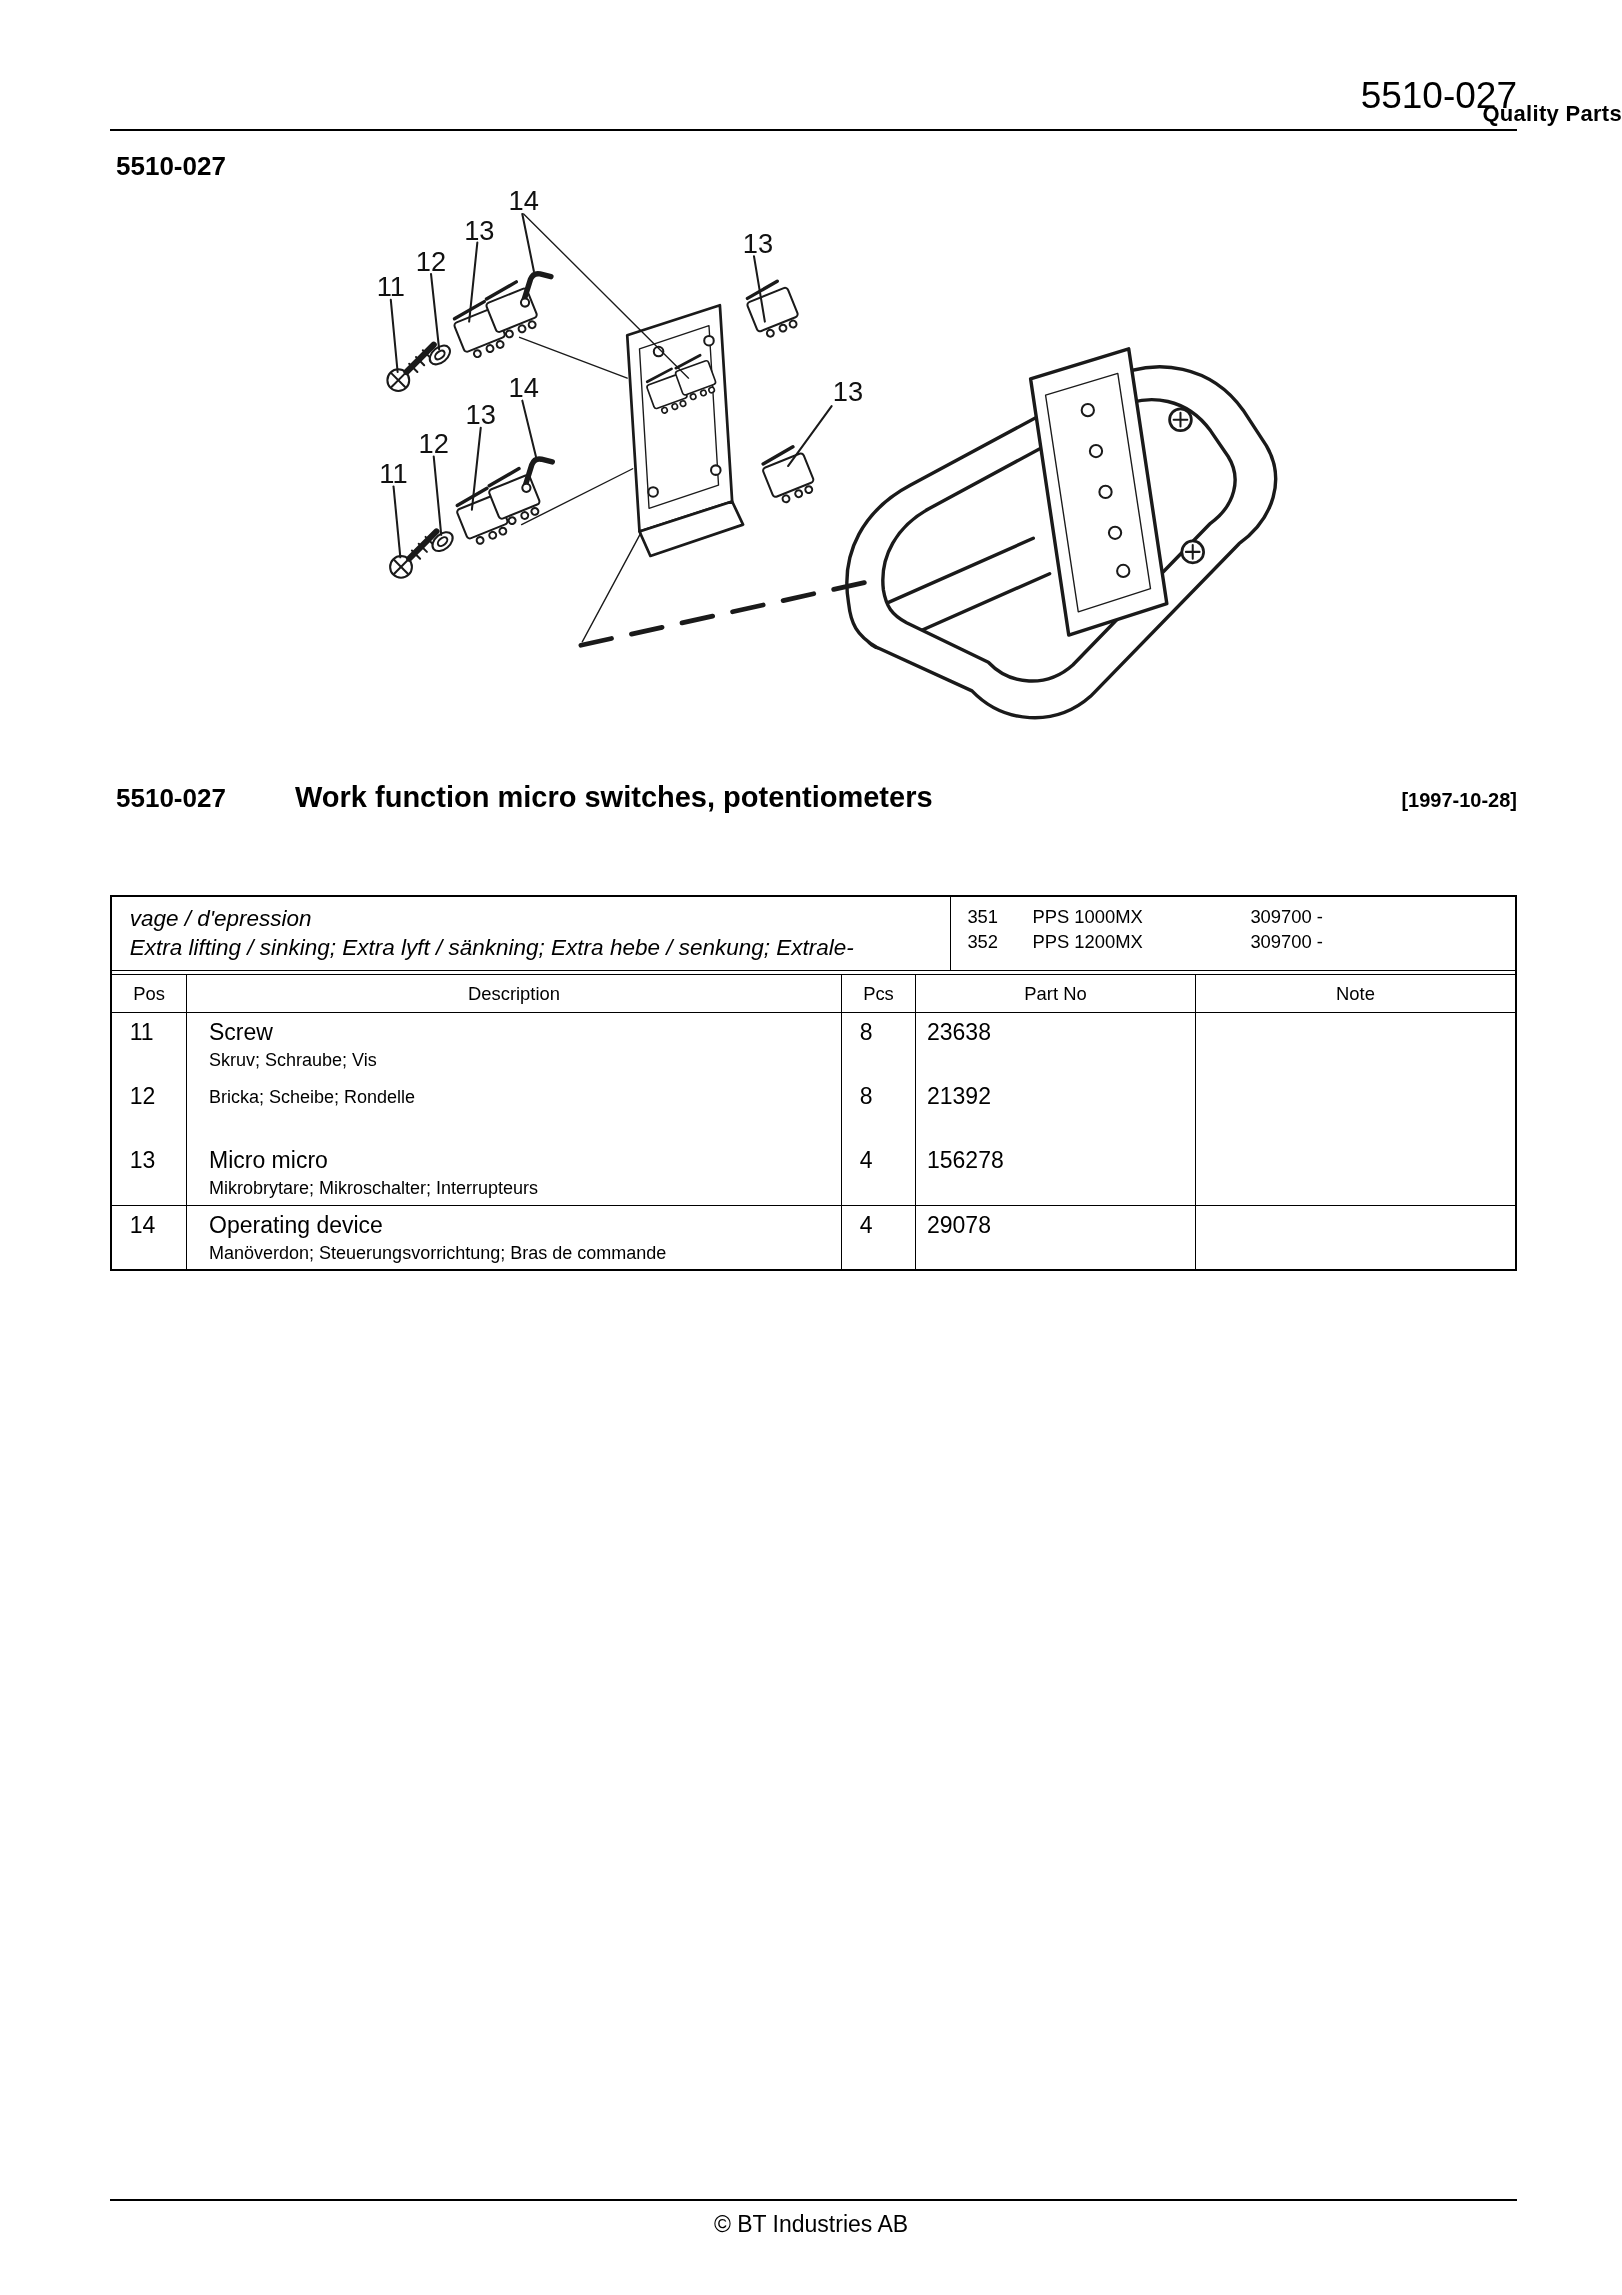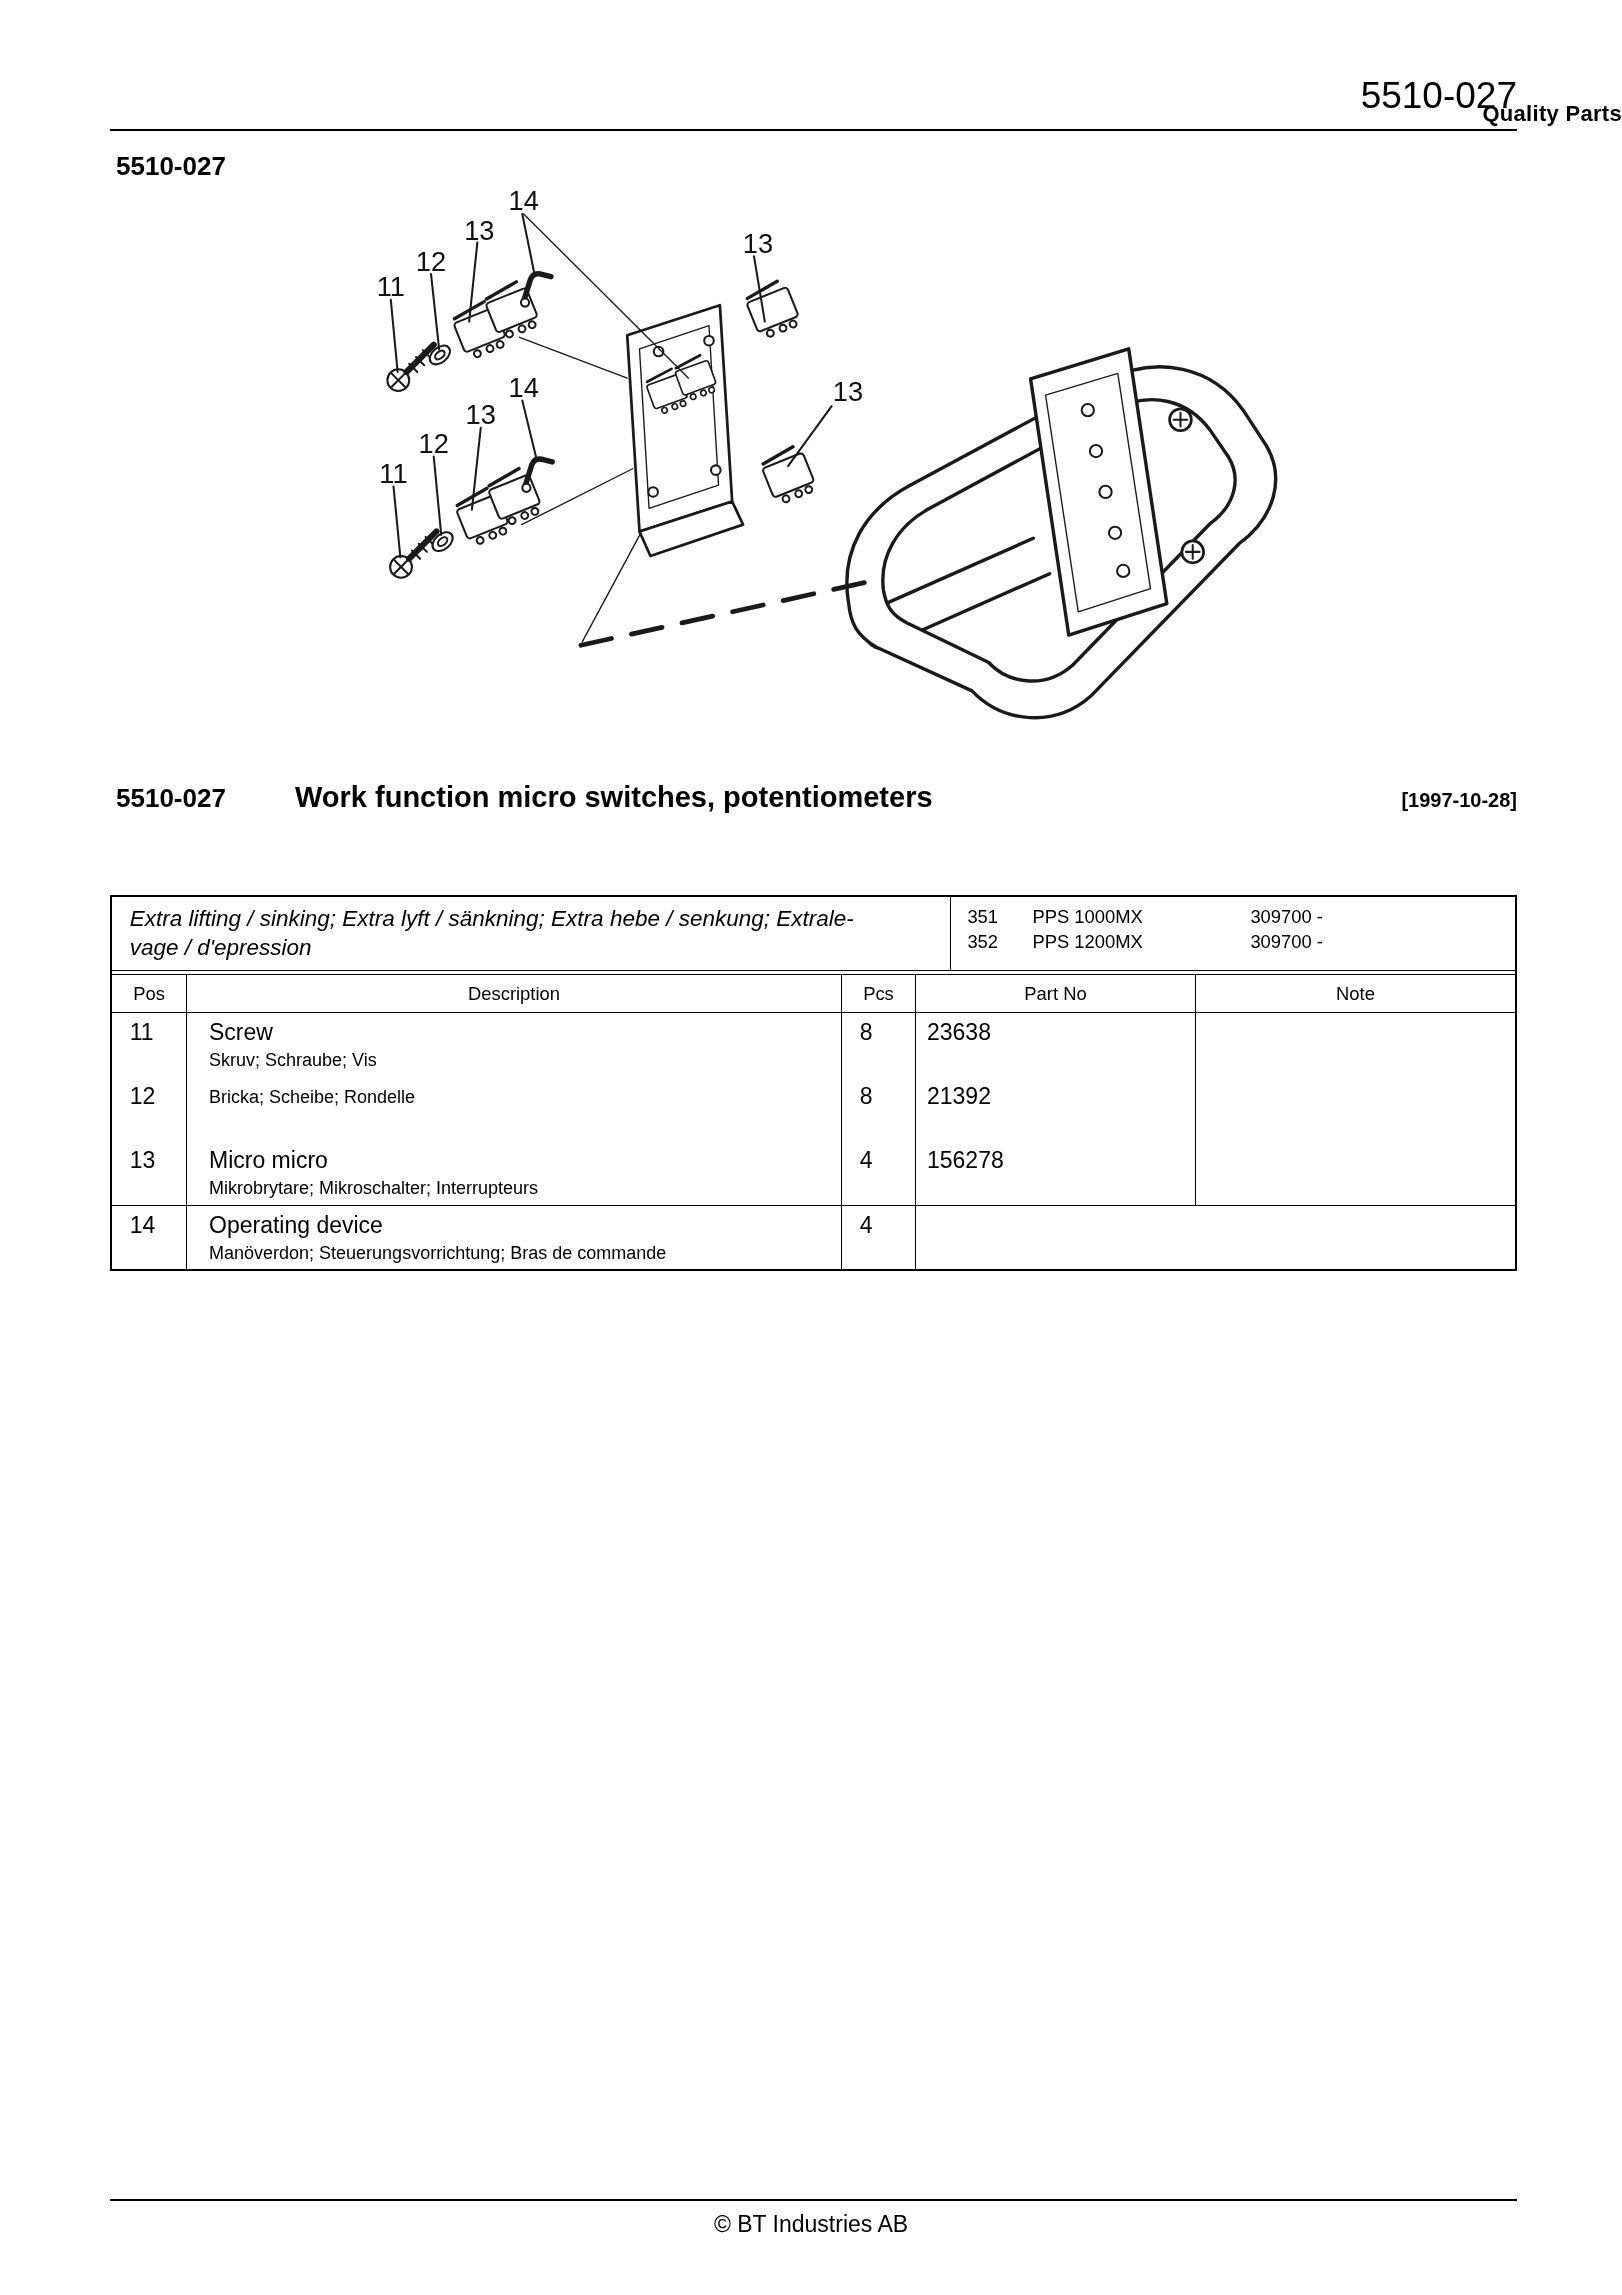--- a/index.html
+++ b/index.html
@@ -197,22 +197,22 @@
   <div class="heading-row">
     <div class="heading-num">5510-027</div>
     <div class="heading-title">Work function micro switches, potentiometers</div>
     <div class="heading-date">[1997-10-28]</div>
   </div>
 
   <div class="parts">
 
     <div class="variant-row">
       <div class="variant-desc">
+        <div>vage / d'epression</div>
         <div>Extra lifting / sinking; Extra lyft / sänkning; Extra hebe / senkung; Extrale-</div>
-        <div>vage / d'epression</div>
       </div>
       <div class="variant-models">
         <div class="model-line">
           <span>351</span>
           <span>PPS 1000MX</span>
           <span>309700 -</span>
         </div>
         <div class="model-line">
           <span>352</span>
           <span>PPS 1200MX</span>
@@ -261,20 +261,21 @@
       <div class="cell c-note bl"></div>
     </div>
 
     <div class="grid-cols body-row row-sep">
       <div class="cell c-pos">14</div>
       <div class="cell c-desc bl">
         <div class="desc-main">Operating device</div>
         <div class="desc-sub">Manöverdon; Steuerungsvorrichtung; Bras de commande</div>
       </div>
       <div class="cell c-pcs bl">4</div>
+      <div class="cell c-part bl">29078</div>
       <div class="cell c-note bl"></div>
     </div>
 
   </div>
 
   <div class="rule footer-rule"></div>
   <div class="footer-text">© BT Industries AB</div>
 
 </div>
 

